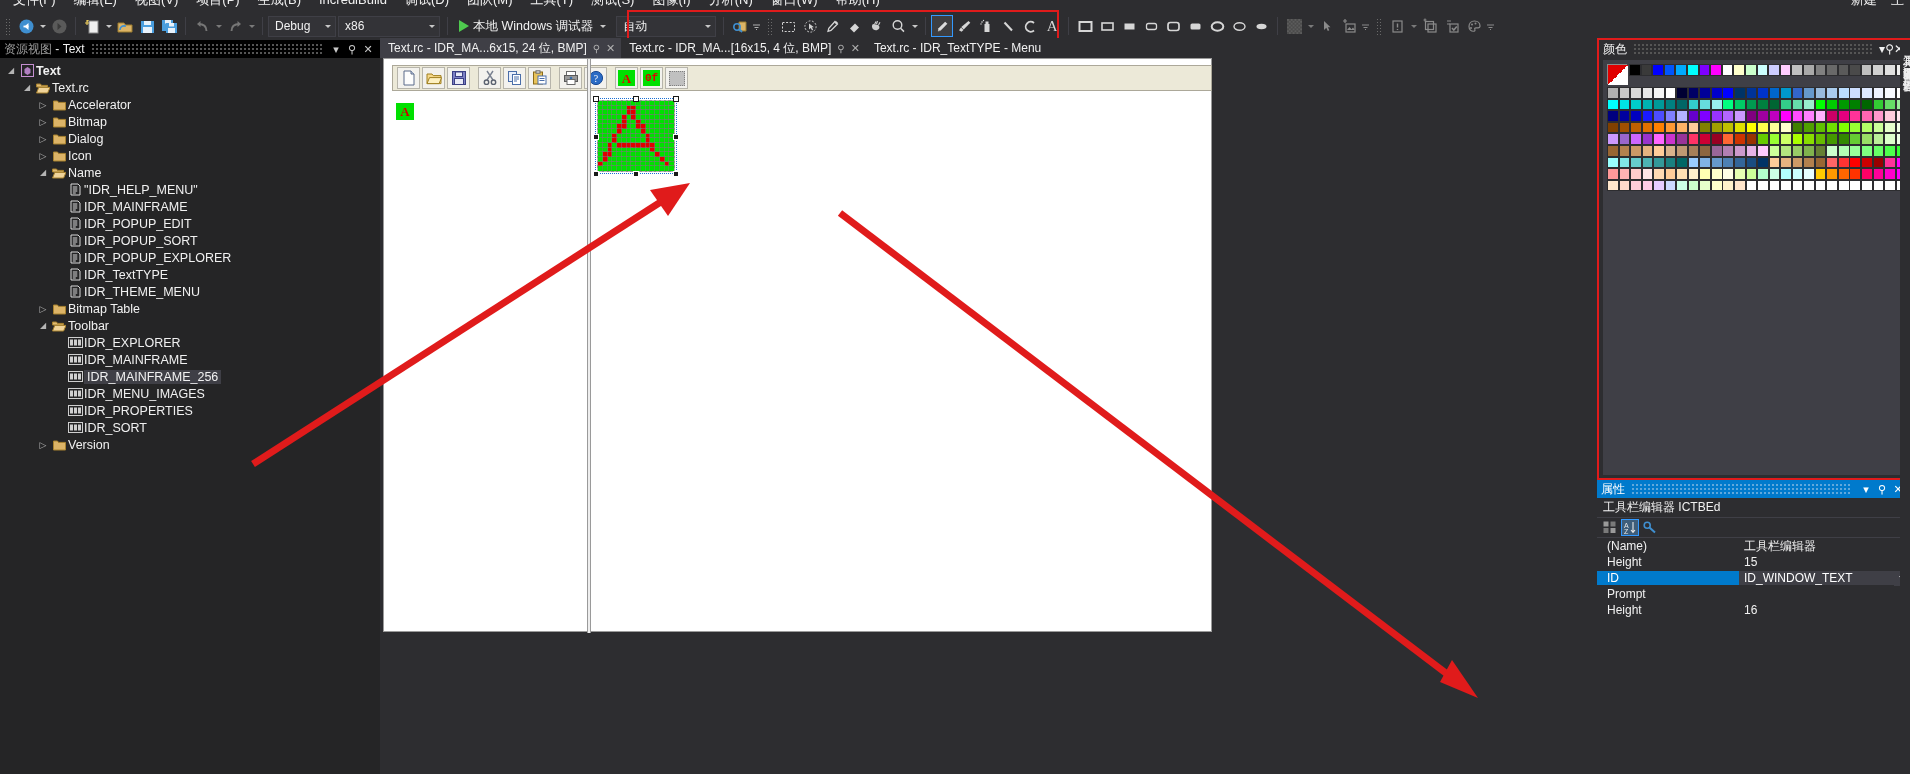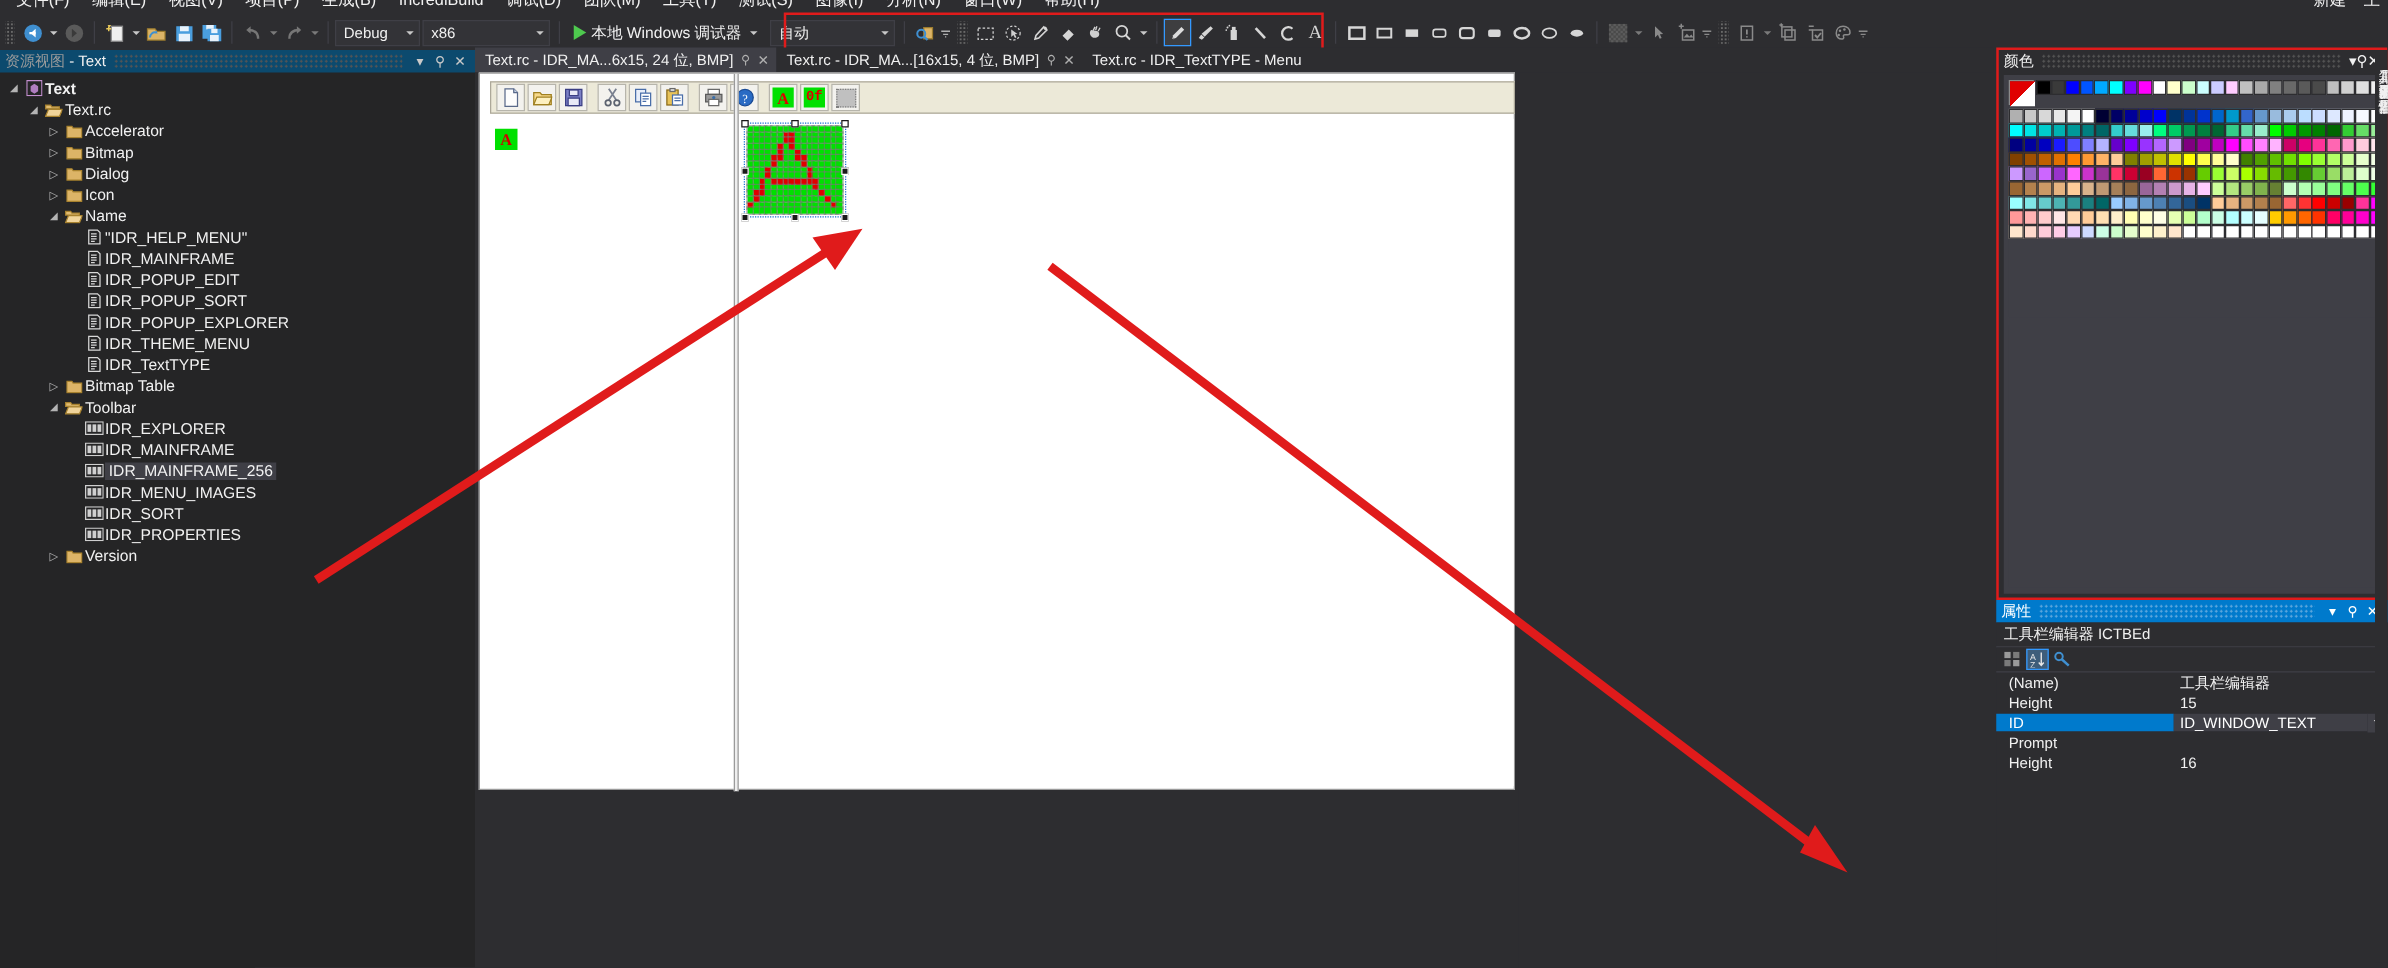--- a/index.html
+++ b/index.html
@@ -53,21 +53,21 @@
   .redbox-tools {
     position: absolute; left: 627px; top: 10px; width: 432px; height: 31px;
     border: 2px solid #e01b1b; pointer-events: none;
   }
 
   
   svg { display: block; }
 
   
   .leftpane { position: absolute; left: 0; top: 40px; width: 380px; height: 734px; background: #252526; }
-  .pane-head { height: 18px; display: flex; align-items: center; padding: 0 4px; background: #0c4a6e; }
+  .pane-head { height: 18px; display: flex; align-items: center; padding: 0 4px; background: #000000; }
   .pane-head .title { font-size: 12px; color: #f1f1f1; white-space: nowrap; }
   .pane-head .title .accent { color: #9b9b9b; }
   .pane-head .dots { flex: 1; height: 12px; margin: 0 6px;
       background-image: radial-gradient(circle, #555 1px, transparent 1px);
       background-size: 4px 4px; background-position: 0 4px; }
   .pane-head .hbtn { width: 16px; height: 16px; display:flex;align-items:center;justify-content:center; color:#c9c9c9; font-size:11px; }
   .tree { padding-top: 4px; font-size: 12.5px; }
   .tree-row { height: 17px; display: flex; align-items: center; white-space: nowrap; padding-left: 4px; }
   .tree-row.sel-row .lbl { background: #3f3f46; padding: 0 3px; }
   .tw { display: inline-block; width: 14px; text-align: center; color: #b4b4b4; font-size: 9px; flex: none; }
@@ -637,31 +637,31 @@
           <span class="lbl">IDR_POPUP_EXPLORER</span>
         </div>
         <div class="tree-row" style="padding-left: 52px;">
           <span class="tw"></span>
           <span class="tree-ico">
             <svg width="13" height="13" viewBox="0 0 13 13">
               <path d="M2 1 h7 l2 2 v9 H2 z" fill="none" stroke="#d8d8d8" stroke-width="1"></path>
               <path d="M3.8 4 h4.5 M3.8 6 h4.5 M3.8 8 h4.5 M3.8 10 h3" stroke="#d8d8d8"></path>
             </svg>
           </span>
-          <span class="lbl">IDR_THEME_MENU</span>
+          <span class="lbl">IDR_TextTYPE</span>
         </div>
         <div class="tree-row" style="padding-left: 52px;">
           <span class="tw"></span>
           <span class="tree-ico">
             <svg width="13" height="13" viewBox="0 0 13 13">
               <path d="M2 1 h7 l2 2 v9 H2 z" fill="none" stroke="#d8d8d8" stroke-width="1"></path>
               <path d="M3.8 4 h4.5 M3.8 6 h4.5 M3.8 8 h4.5 M3.8 10 h3" stroke="#d8d8d8"></path>
             </svg>
           </span>
-          <span class="lbl">IDR_TextTYPE</span>
+          <span class="lbl">IDR_THEME_MENU</span>
         </div>
         <div class="tree-row" style="padding-left: 36px;">
           <span class="tw">▷</span>
           <span class="tree-ico">
             <svg width="13" height="12" viewBox="0 0 13 12">
               <path d="M0.5 2 h4 l1 1.4 h7 v7.6 h-12 z" fill="#dcb467" stroke="#a8822e"></path>
             </svg>
           </span>
           <span class="lbl">Bitmap Table</span>
         </div>
@@ -726,33 +726,33 @@
         <div class="tree-row" style="padding-left: 52px;">
           <span class="tw"></span>
           <span class="tree-ico">
             <svg width="15" height="11" viewBox="0 0 15 11">
               <rect x="0.5" y="0.5" width="14" height="10" fill="none" stroke="#cfcfcf"></rect>
               <rect x="2" y="2.5" width="3" height="6" fill="#cfcfcf"></rect>
               <rect x="6" y="2.5" width="3" height="6" fill="#cfcfcf"></rect>
               <rect x="10" y="2.5" width="3" height="6" fill="#cfcfcf"></rect>
             </svg>
           </span>
-          <span class="lbl">IDR_SORT</span>
+          <span class="lbl">IDR_PROPERTIES</span>
         </div>
         <div class="tree-row" style="padding-left: 52px;">
           <span class="tw"></span>
           <span class="tree-ico">
             <svg width="15" height="11" viewBox="0 0 15 11">
               <rect x="0.5" y="0.5" width="14" height="10" fill="none" stroke="#cfcfcf"></rect>
               <rect x="2" y="2.5" width="3" height="6" fill="#cfcfcf"></rect>
               <rect x="6" y="2.5" width="3" height="6" fill="#cfcfcf"></rect>
               <rect x="10" y="2.5" width="3" height="6" fill="#cfcfcf"></rect>
             </svg>
           </span>
-          <span class="lbl">IDR_PROPERTIES</span>
+          <span class="lbl">IDR_SORT</span>
         </div>
         <div class="tree-row" style="padding-left: 36px;">
           <span class="tw">▷</span>
           <span class="tree-ico">
             <svg width="13" height="12" viewBox="0 0 13 12">
               <path d="M0.5 2 h4 l1 1.4 h7 v7.6 h-12 z" fill="#dcb467" stroke="#a8822e"></path>
             </svg>
           </span>
           <span class="lbl">Version</span>
         </div>

